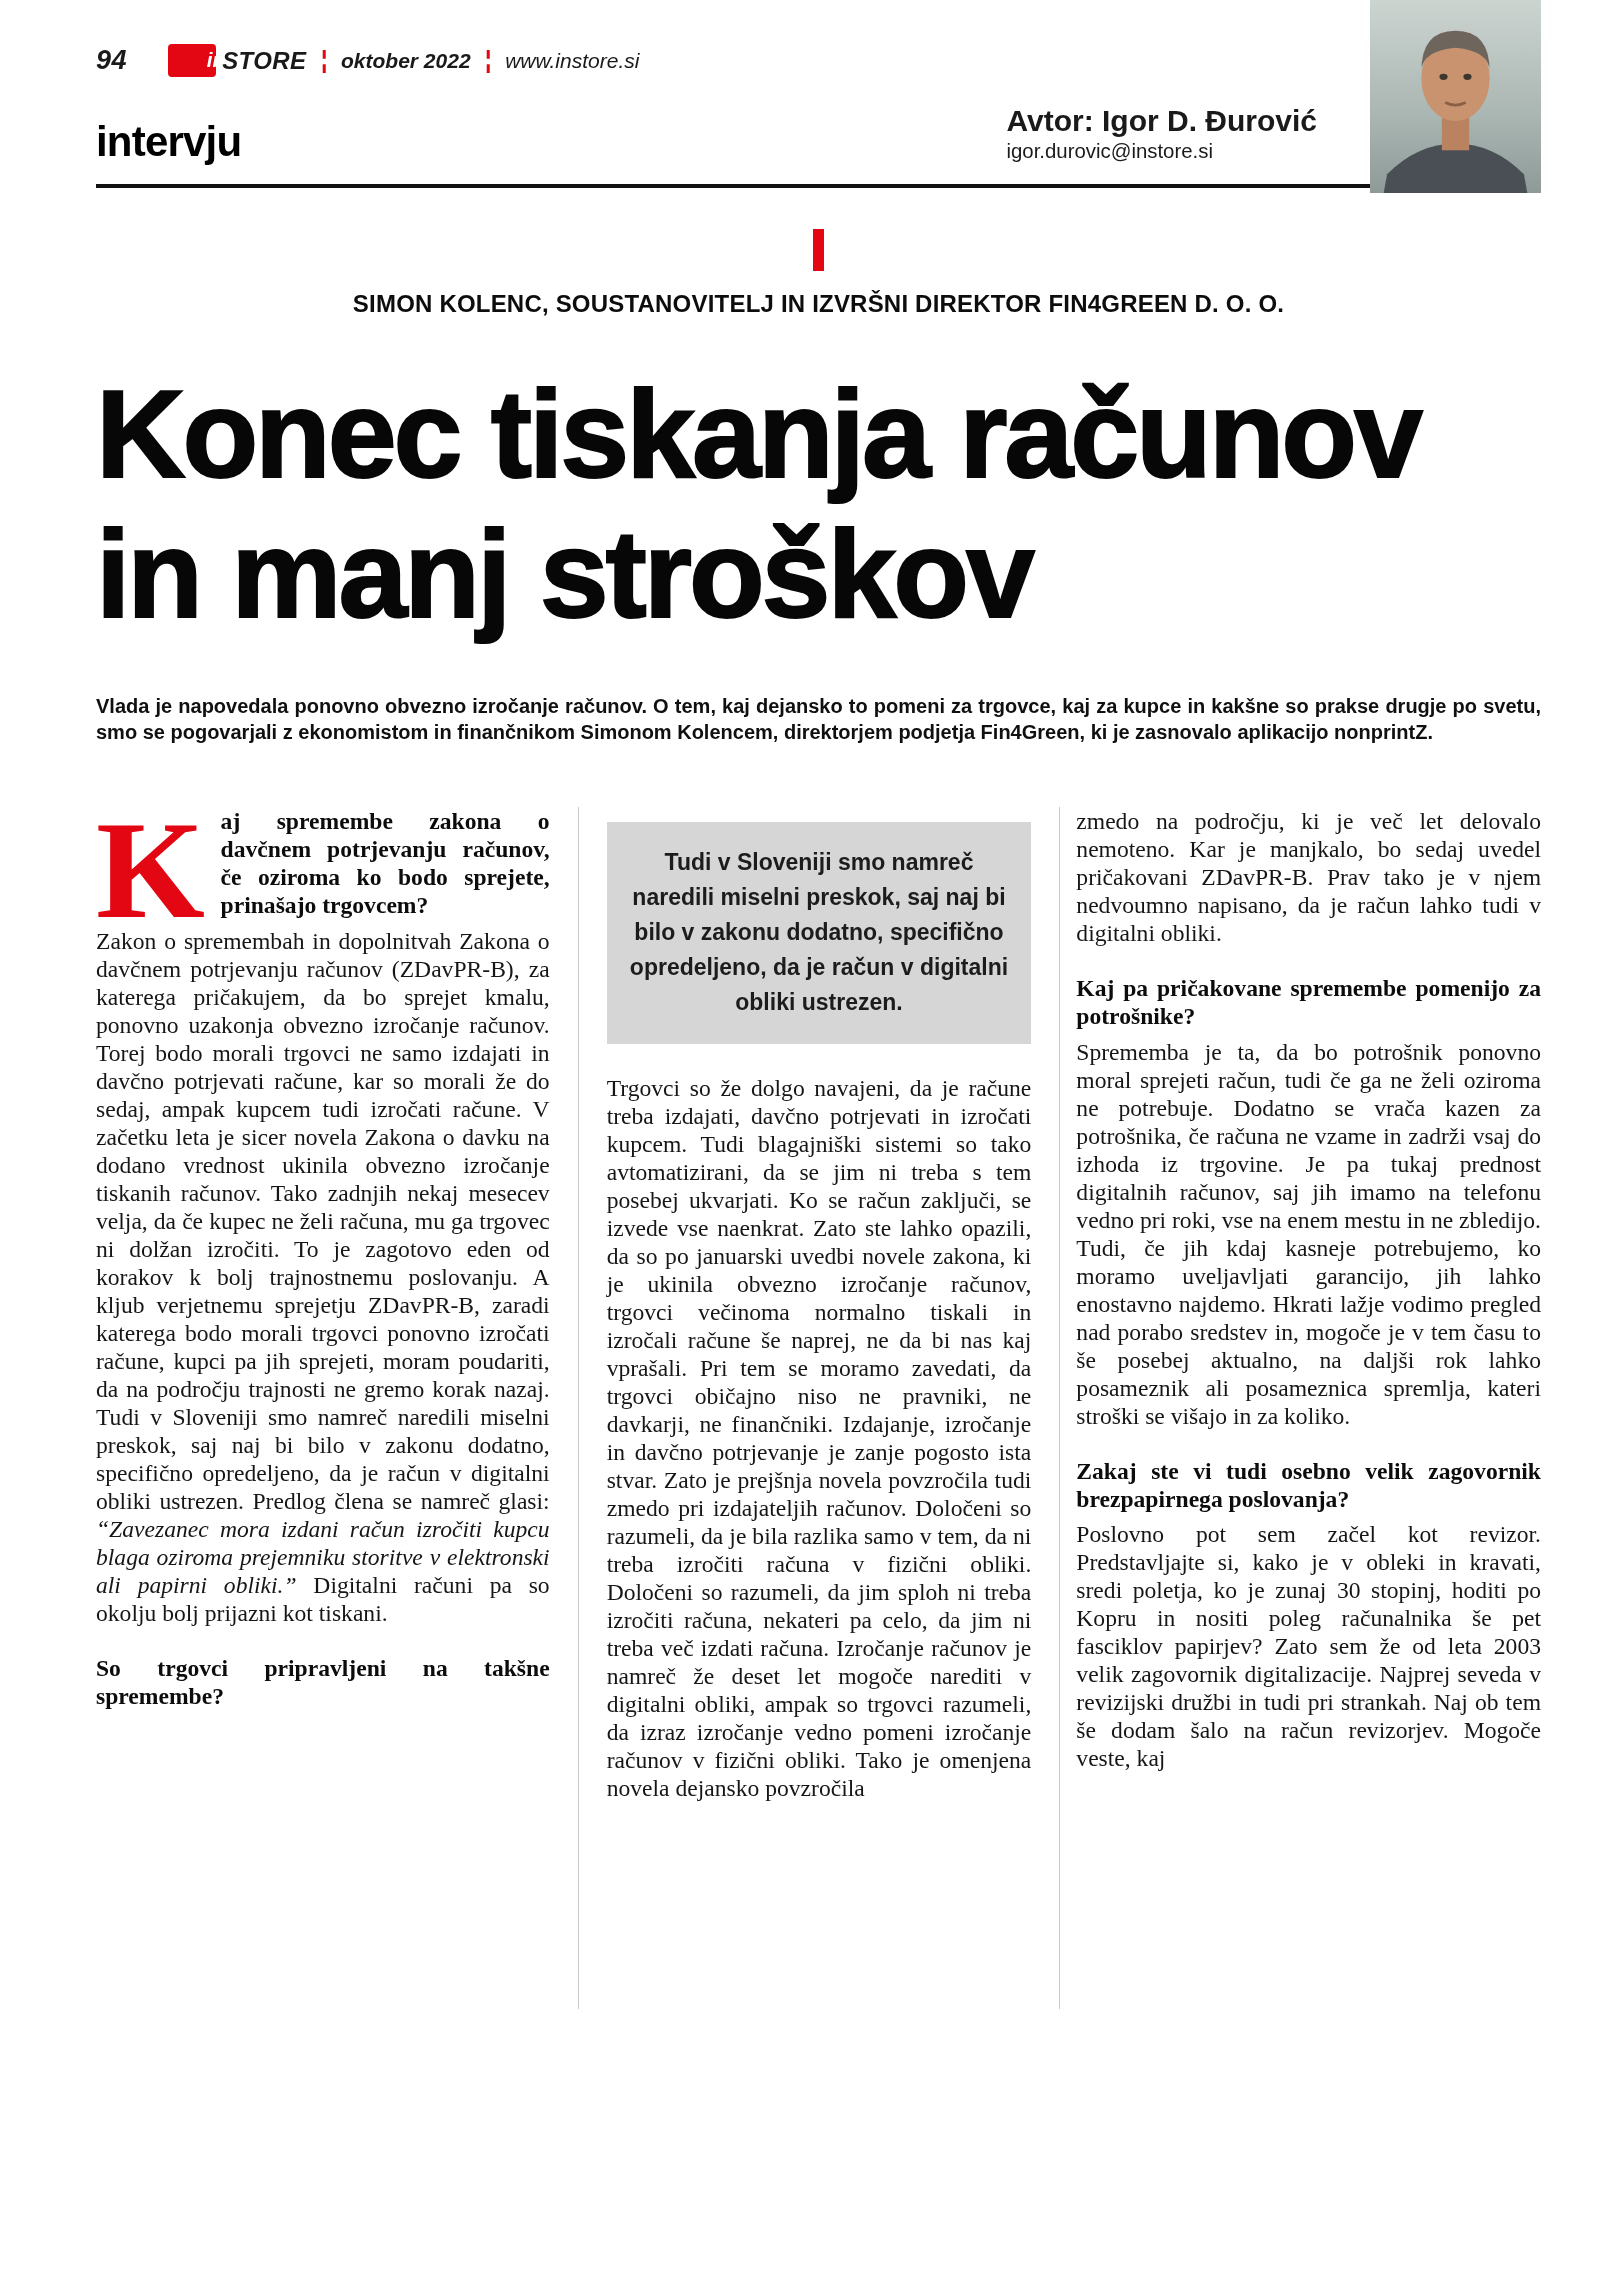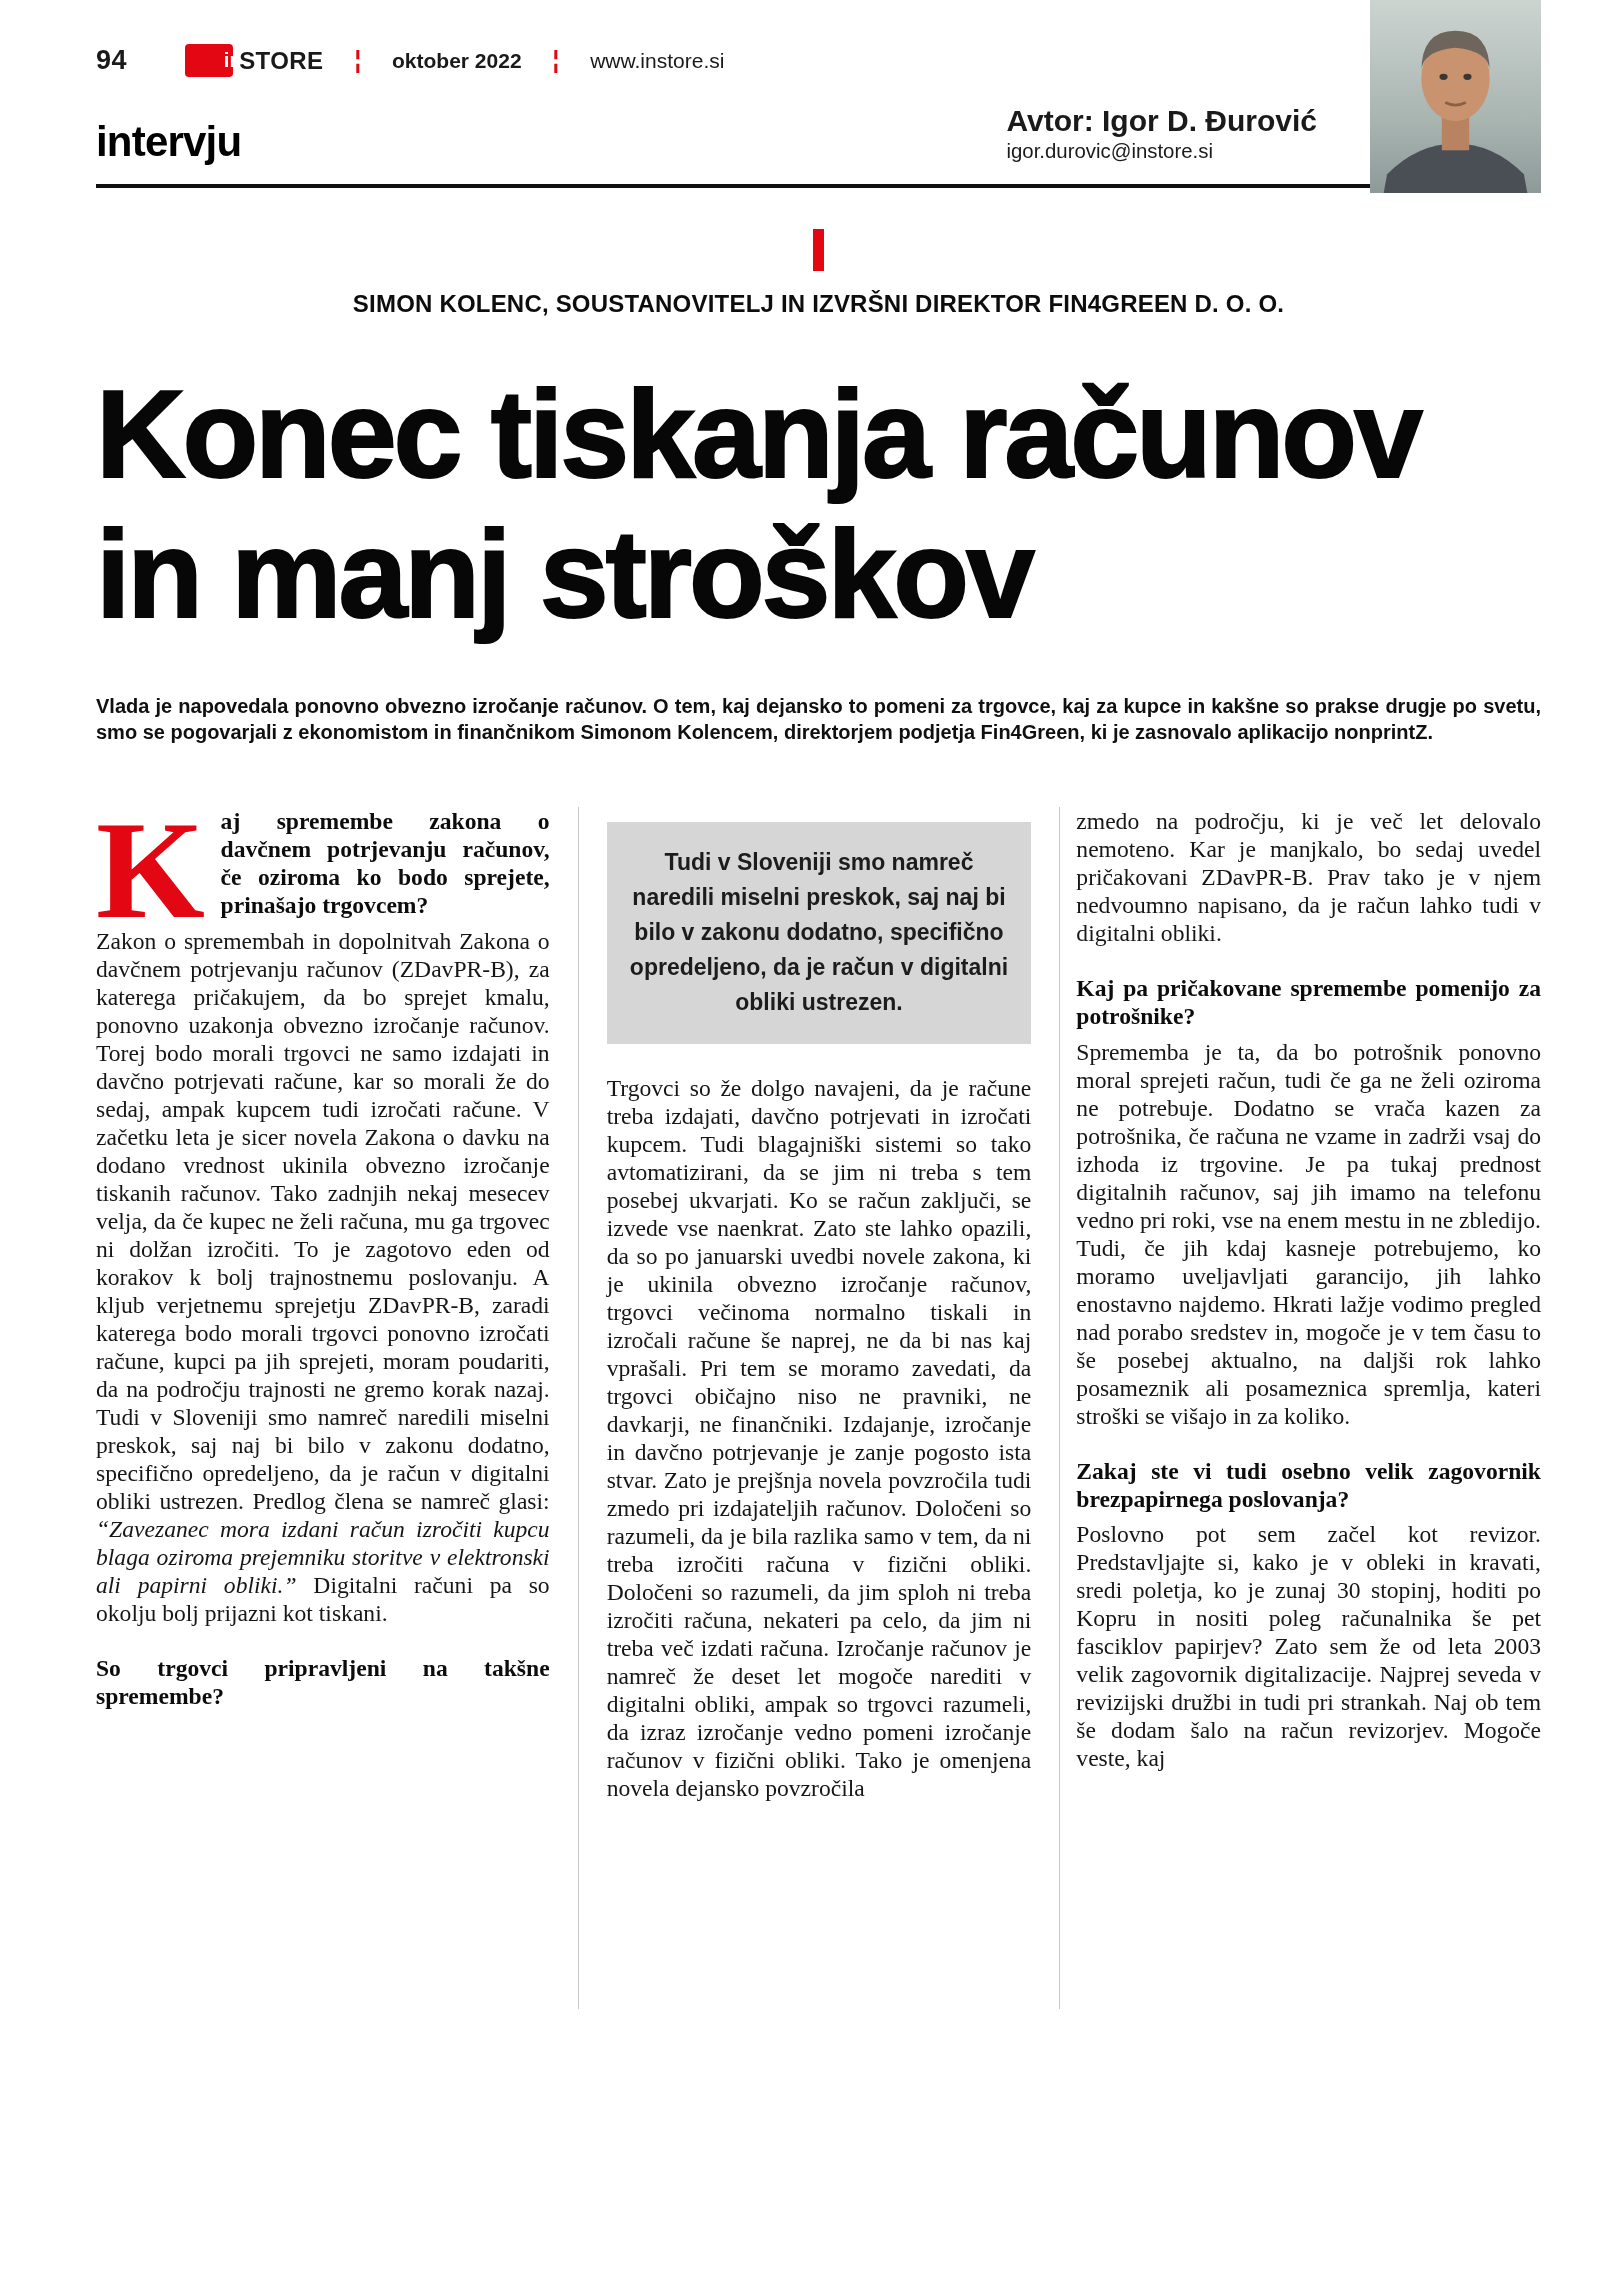--- a/index.html
+++ b/index.html
@@ -4,21 +4,21 @@
 <style>
   * { margin:0; padding:0; box-sizing:border-box; }
   html,body { background:#ffffff; }
   body {
     width:1623px; height:2295px; position:relative; overflow:hidden;
     font-family:"Liberation Serif", serif; color:#1a1a1a;
   }
   .page { position:relative; width:100%; height:100%; padding:44px 82px 23.6px 96px; }
 
   
-  .topbar { display:flex; align-items:center; gap:31px; font-family:"Liberation Sans", sans-serif; font-size:21px; }
+  .topbar { display:flex; align-items:center; gap:14px; font-family:"Liberation Sans", sans-serif; font-size:21px;font-style:italic; }
   .page-num { font-weight:bold; font-size:27px; margin-right:27px; letter-spacing:0.4px; }
   .logo { display:inline-flex; align-items:center; gap:6.3px; }
   .logo-in { display:inline-flex; align-items:center; justify-content:center; width:33px; height:33px; background:#e30613; color:#fff; font-weight:bold; font-size:20.4px; border-radius:3.9px;padding-left:48px; }
   .logo-store { font-weight:bold; font-size:24px; letter-spacing:0.4px; }
   .sep { color:#e30613; font-size:23.6px; font-weight:bold; }
   .issue { font-weight:bold; }
 
   
   .section-row { display:flex; justify-content:space-between; align-items:flex-end; margin-top:27px; }
   .section-title { font-family:"Liberation Sans", sans-serif; font-weight:bold; font-size:42px; letter-spacing:-0.8px; color:#000; }

